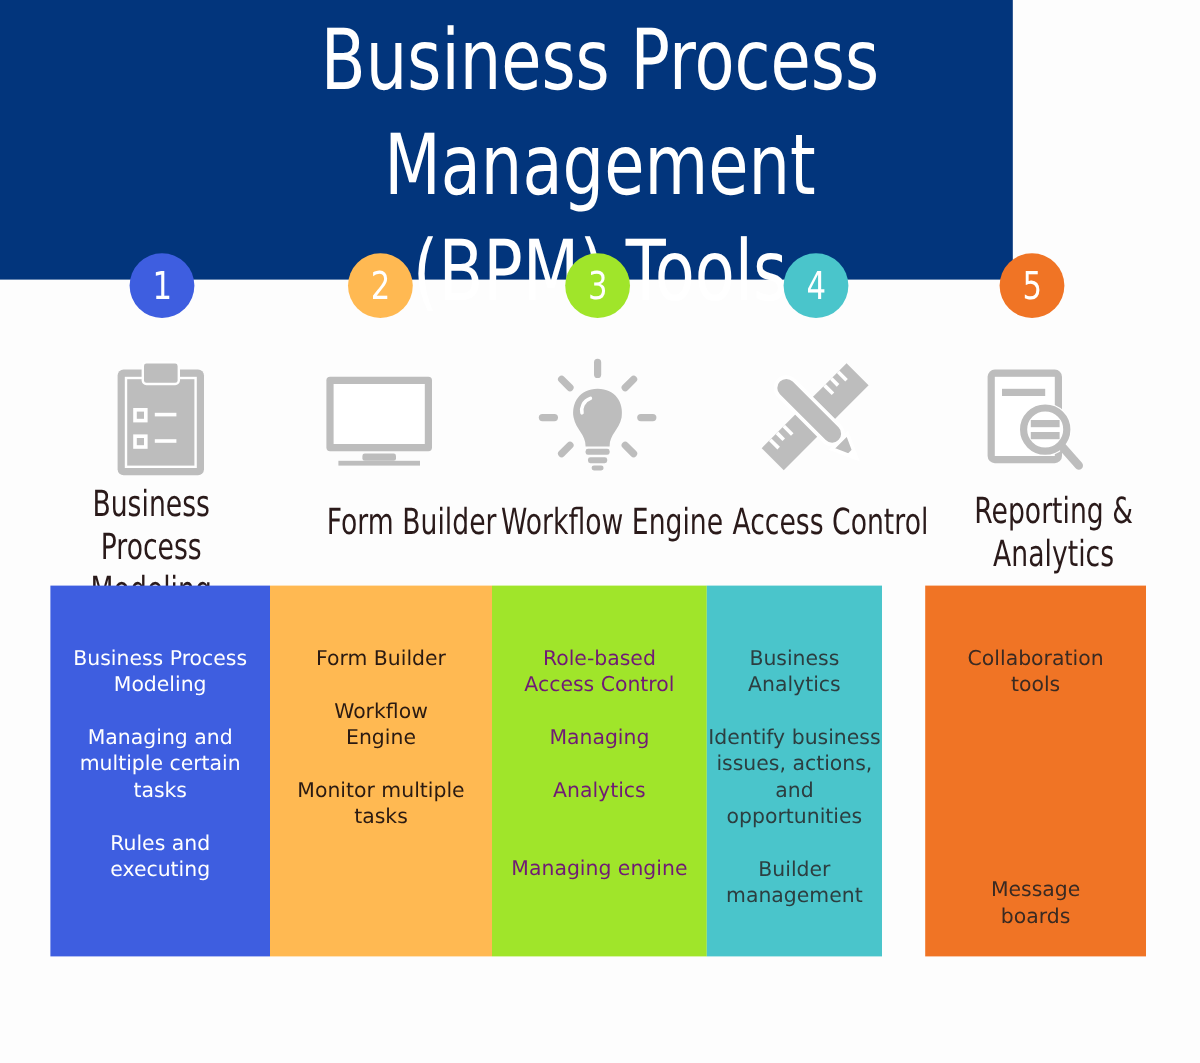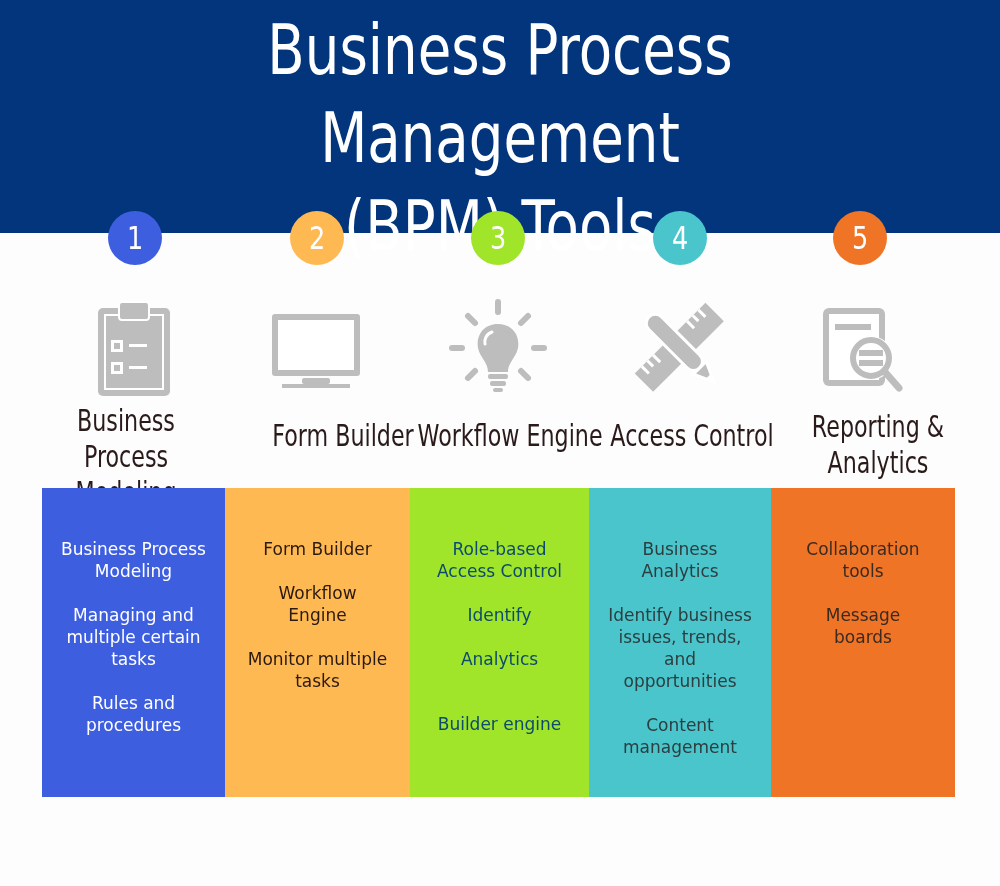--- a/index.html
+++ b/index.html
@@ -1,17 +1,17 @@
 <!DOCTYPE html>
 <html><head>
 <meta charset="utf-8">
 <style>
   html,body{margin:0;padding:0;}
   body{width:1000px;height:886px;background:#fdfdfd;position:relative;overflow:hidden;font-family:"Liberation Sans",sans-serif;}
-  .header{position:absolute;left:0;top:0;width:1000px;height:233px;background:#02357c;}
+  .header{position:absolute;left:0;top:0;width:844px;height:233px;background:#02357c;}
   .title{position:absolute;left:0;top:6px;width:1000px;text-align:center;color:#fff;font-family:"DejaVu Sans",sans-serif;font-size:70px;line-height:88px;transform:scaleX(0.78);transform-origin:500px 0;letter-spacing:0px;}
   .badge{position:absolute;top:211px;width:54px;height:54px;border-radius:50%;color:#fff;font-family:"DejaVu Sans",sans-serif;font-size:32px;line-height:54px;text-align:center;}
   .badge span{display:inline-block;transform:scaleX(0.8);}
   .icon{position:absolute;top:298px;width:100px;height:100px;}
   .label{position:absolute;color:#2a1a1a;font-family:"DejaVu Sans",sans-serif;font-size:30px;line-height:36px;text-align:center;white-space:nowrap;transform:scaleX(0.74);}
   .col{position:absolute;top:488px;height:309px;display:flex;flex-direction:column;align-items:center;padding-top:50px;box-sizing:border-box;}
   .col .item{font-family:"DejaVu Sans",sans-serif;font-size:17px;line-height:22px;text-align:center;margin-bottom:22px;white-space:pre-line;}
 </style>
 </head>
 <body>
@@ -103,44 +103,44 @@
 <div class="label" style="left:753px;width:250px;top:409px;white-space:pre-line;">Reporting &amp;
 Analytics</div>
 
 <div class="col" style="left:42px;width:183px;background:#3e5ee0;color:#ffffff;">
   <div class="item">Business Process
 Modeling</div>
   <div class="item">Managing and
 multiple certain
 tasks</div>
   <div class="item">Rules and
-procedures</div>
+executing</div>
 </div>
 <div class="col" style="left:225px;width:185px;background:#ffb952;color:#2a1a12;">
   <div class="item" style="margin-bottom:22px;">Form Builder</div>
   <div class="item">Workflow
 Engine</div>
   <div class="item">Monitor multiple
 tasks</div>
 </div>
-<div class="col" style="left:410px;width:179px;background:#a0e52a;color:#0c4a6e;">
+<div class="col" style="left:410px;width:179px;background:#a0e52a;color:#701a75;">
   <div class="item">Role-based
 Access Control</div>
-  <div class="item">Identify</div>
+  <div class="item">Managing</div>
   <div class="item" style="margin-bottom:43px;">Analytics</div>
-  <div class="item">Builder engine</div>
+  <div class="item">Managing engine</div>
 </div>
-<div class="col" style="left:589px;width:182px;background:#4ac5cb;color:#2c3e40;">
+<div class="col" style="left:589px;width:146px;background:#4ac5cb;color:#2c3e40;">
   <div class="item">Business
 Analytics</div>
   <div class="item">Identify business
-issues, trends,
+issues, actions,
 and
 opportunities</div>
-  <div class="item">Content
+  <div class="item">Builder
 management</div>
 </div>
-<div class="col" style="left:771px;width:184px;background:#f07425;color:#3a2a22;">
+<div class="col" style="left:771px;width:184px;background:#f07425;color:#3a2a22;justify-content:space-between;">
   <div class="item">Collaboration
 tools</div>
   <div class="item">Message
 boards</div>
 </div>
 
 </body></html>

